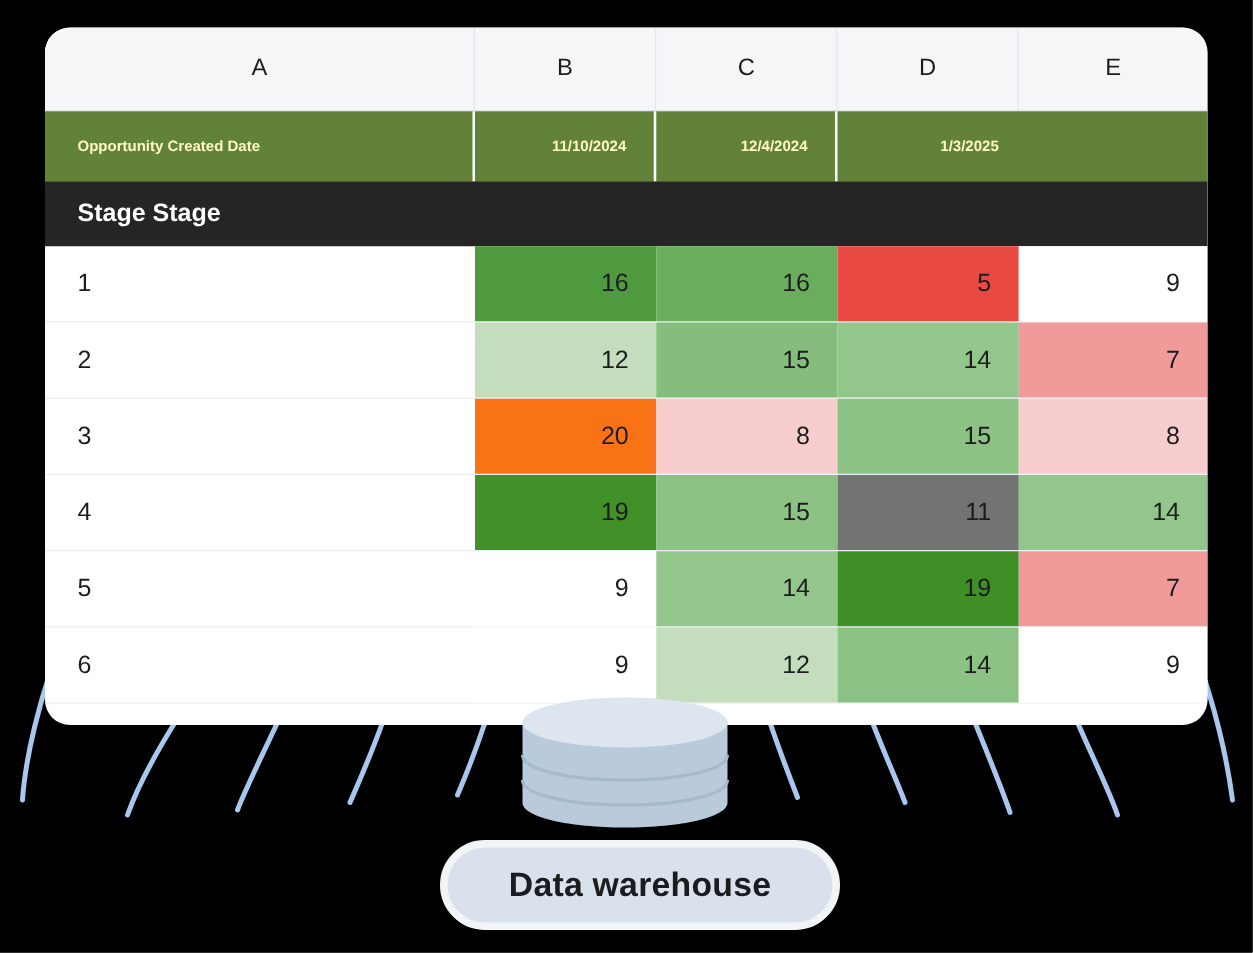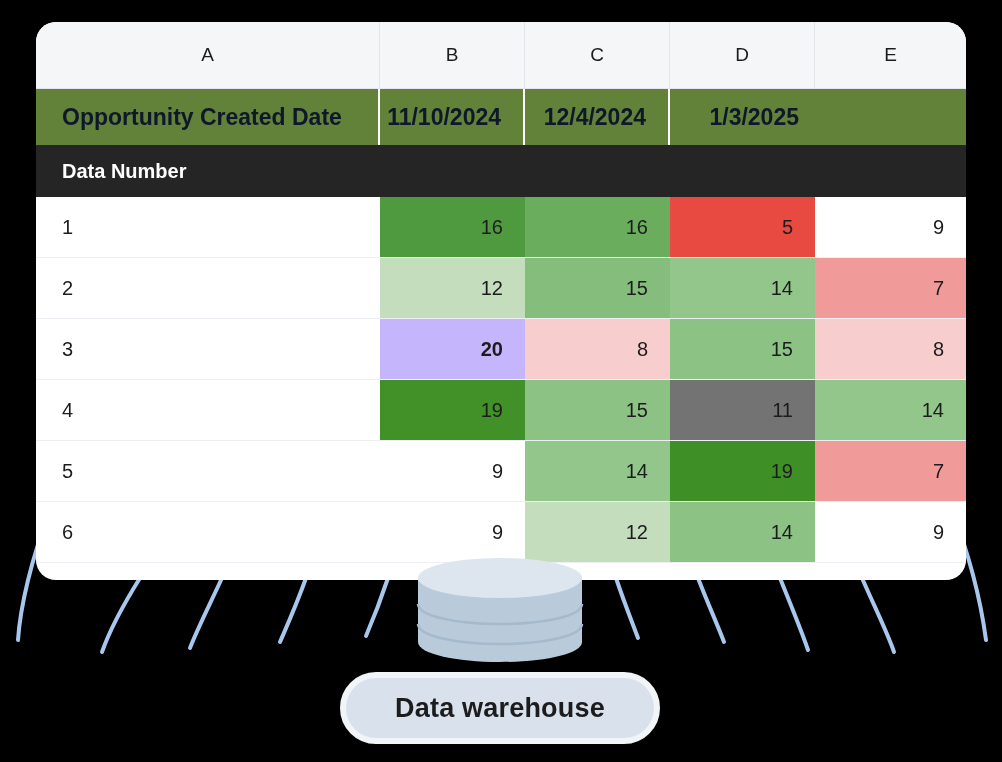--- a/index.html
+++ b/index.html
@@ -66,23 +66,23 @@
 
   
   .green-row {
     height: 56px;
     background: #628239;
   }
   .green-cell {
     display: flex;
     align-items: center;
     height: 100%;
-    font-size: 23px;
+    font-size: 12px;
     font-weight: bold;
-    color: #0f172a;
+    color: #fef9c3;
     border-right: 2px solid #ffffff;
   }
   .green-cell:last-child { border-right: none; }
   .green-cell.left  { justify-content: flex-start; padding-left: 26px; }
   .green-cell.right { justify-content: flex-end;   padding-right: 22px; }
 
   
   .dark-row {
     height: 52px;
     background: #252525;
@@ -129,21 +129,21 @@
     left: 414px;
     top: 556px;
     width: 172px;
     height: 110px;
     z-index: 3;
   }
 
   
   #dw-pill {
     position: absolute;
-    left: 340px;
+    left: 352px;
     top: 672px;
     width: 320px;
     height: 72px;
     background: #d9e2ec;
     border: 6px solid #f2f5f8;
     border-radius: 40px;
     display: flex;
     align-items: center;
     justify-content: center;
     z-index: 4;
@@ -186,41 +186,41 @@
     </div>
 
     <div class="grid-row green-row">
       <div class="green-cell left w-a">Opportunity Created Date</div>
       <div class="green-cell right w-c">11/10/2024</div>
       <div class="green-cell right w-d">12/4/2024</div>
       <div class="green-cell right w-e">1/3/2025</div>
     </div>
 
     <div class="grid-row dark-row">
-      <div class="dark-cell" style="width:100%;">Data Number</div>
+      <div class="dark-cell" style="width:100%;">Stage Stage</div>
     </div>
 
     <div id="data-rows">
         <div class="grid-row data-row">
           <div class="cell label w-a">1</div>
           <div class="cell num w-b" style="background: rgb(79, 154, 62);">16</div>
           <div class="cell num w-c" style="background: rgb(106, 173, 92);">16</div>
           <div class="cell num w-d" style="background: rgb(232, 73, 64);">5</div>
           <div class="cell num w-e" style="background: rgb(255, 255, 255);">9</div>
         </div>
         <div class="grid-row data-row">
           <div class="cell label w-a">2</div>
           <div class="cell num w-b" style="background: rgb(195, 221, 189);">12</div>
           <div class="cell num w-c" style="background: rgb(133, 189, 124);">15</div>
           <div class="cell num w-d" style="background: rgb(147, 198, 138);">14</div>
           <div class="cell num w-e" style="background: rgb(240, 154, 154);">7</div>
         </div>
         <div class="grid-row data-row">
           <div class="cell label w-a">3</div>
-          <div class="cell num w-b" style="background: #c4b5fd; font-weight: bold;">20</div>
+          <div class="cell num w-b" style="background: #f97316;">20</div>
           <div class="cell num w-c" style="background: rgb(248, 205, 205);">8</div>
           <div class="cell num w-d" style="background: rgb(140, 194, 131);">15</div>
           <div class="cell num w-e" style="background: rgb(248, 205, 205);">8</div>
         </div>
         <div class="grid-row data-row">
           <div class="cell label w-a">4</div>
           <div class="cell num w-b" style="background: rgb(65, 144, 40);">19</div>
           <div class="cell num w-c" style="background: rgb(140, 194, 131);">15</div>
           <div class="cell num w-d" style="background: #737373;">11</div>
           <div class="cell num w-e" style="background: rgb(147, 198, 138);">14</div>

